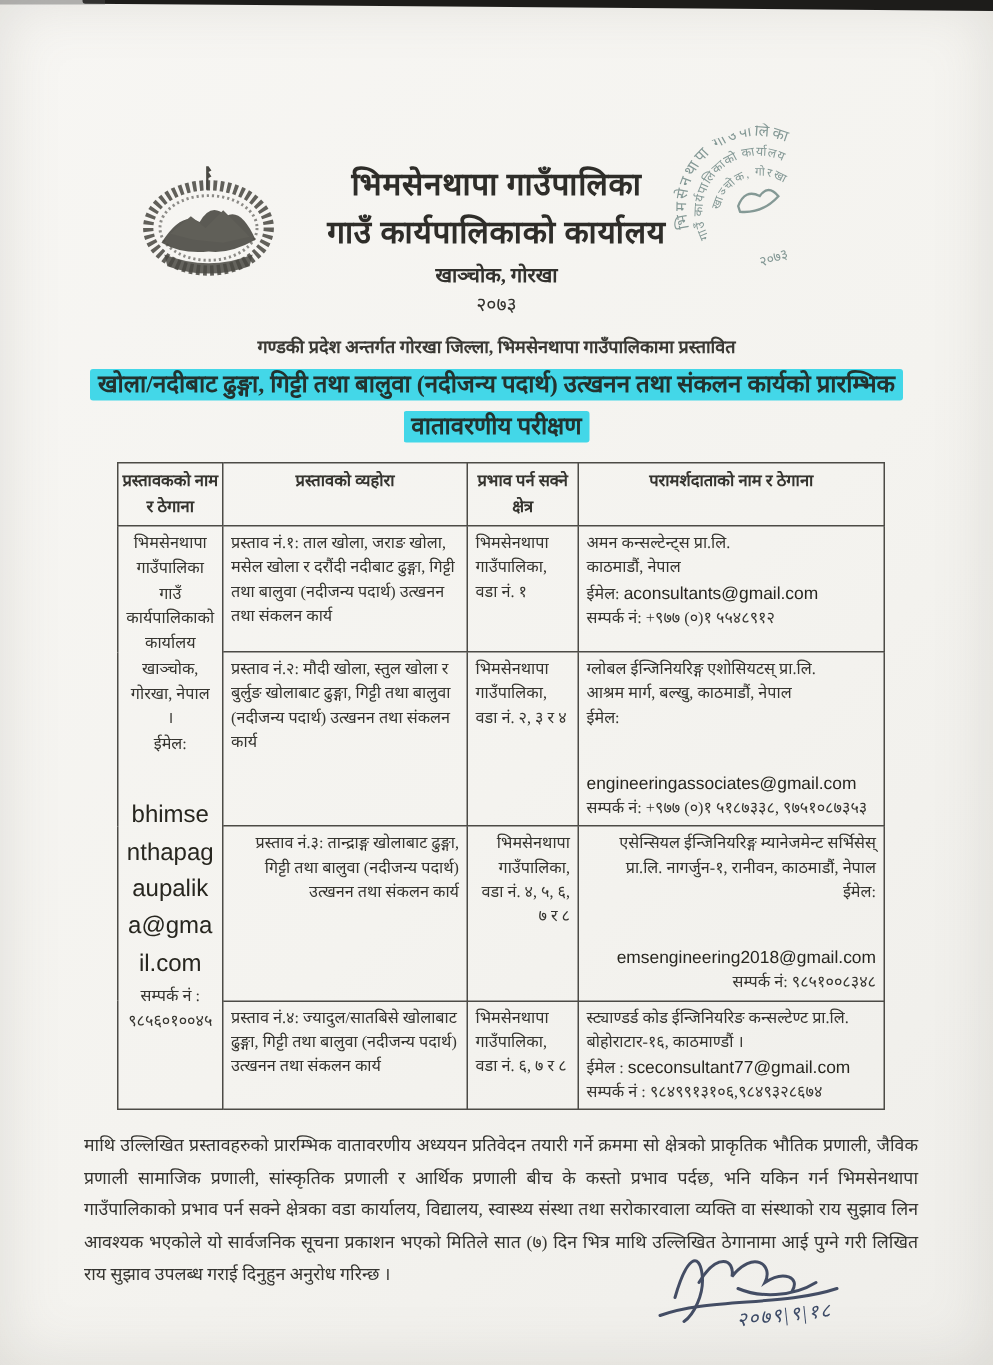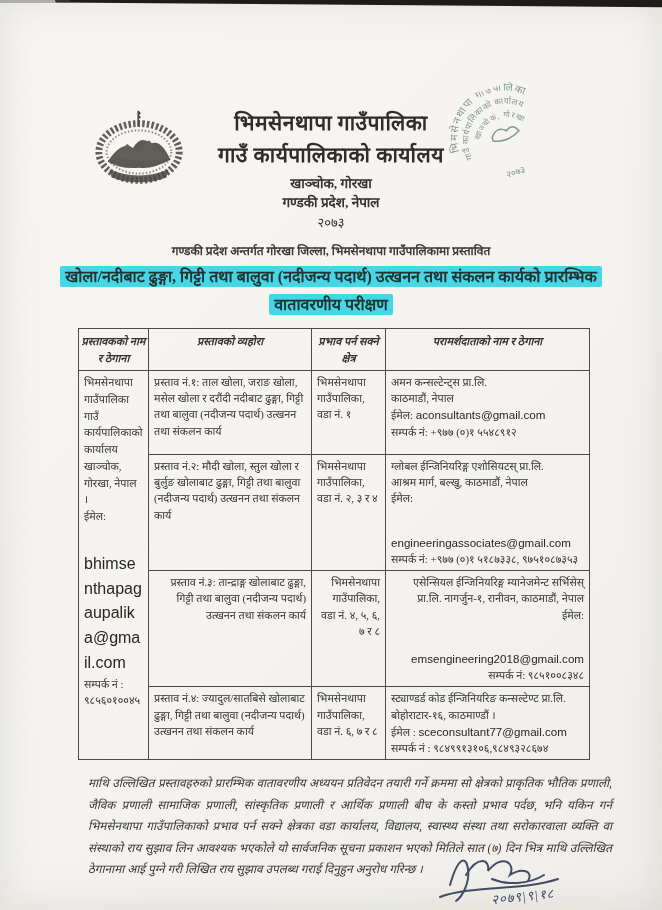--- a/index.html
+++ b/index.html
@@ -45,30 +45,30 @@
   .intro{margin:12px 60px 0 78px;font-size:11.8px;text-indent:8px;color:#353430;}
   
   table.notice{
     border-collapse:collapse;margin:8px 0 0 78px;width:511px;
     font-size:10.8px;line-height:1.5;color:#35342f;
     table-layout:fixed;
   }
   table.notice th,table.notice td{
     border:1.2px solid #4c4b46;padding:3px 5px;vertical-align:top;
   }
-  table.notice th{font-weight:bold;text-align:center;font-size:11px;padding:4px 2px;font-style:italic;}
+  table.notice th{font-weight:bold;text-align:center;font-size:11px;padding:4px 2px;}
   col.c1{width:70px;}col.c2{width:163px;}col.c3{width:74px;}col.c4{width:204px;}
-  td.proposer{line-height:1.55;padding-top:8px;}
+  td.proposer{text-align:center;line-height:1.55;padding-top:8px;}
   .latin{font-family:"Liberation Sans","DejaVu Sans",sans-serif;margin-top:27px;}
   .p-email{font-size:16px;word-break:break-all;display:block;color:#27261f;}
   .c-email{font-size:11.6px;word-break:break-all;color:#27261f;}
   .cell-mail-line{display:block;}
   tr.r1{height:84px;}tr.r2{height:92px;}tr.r3{height:86px;text-align:right;}tr.r4{height:62px;}
   
-  .closing{margin:13px 50px 0 88px;font-size:11.8px;line-height:1.82;text-align:justify;color:#353430;font-style:italic;}
+  .closing{margin:13px 50px 0 56px;font-size:11.8px;line-height:1.82;text-align:justify;color:#353430;}
   .sig-zone{position:relative;height:58px;}
   .signature-svg{position:absolute;right:90px;top:-36px;width:140px;height:72px;}
   .hand-date{
     position:absolute;right:108px;top:6px;font-size:13px;color:#3c4a66;
     transform:rotate(-6deg);font-style:italic;letter-spacing:1px;
   }
 </style>
 </head>
 <body>
 
@@ -107,21 +107,20 @@
       </text>
       <text x="60" y="92" font-size="9.5" text-anchor="middle">२०७३</text>
       <path d="M48 48 Q56 38 64 46 Q72 40 76 50 Q62 58 48 52 Z" fill="none" stroke="#67817e" stroke-width="1.6"></path>
     </g>
   </svg>
 
   <div class="header-text">
     <div class="h-line1">भिमसेनथापा गाउँपालिका</div>
     <div class="h-line2">गाउँ कार्यपालिकाको कार्यालय</div>
     <div class="h-line3">खाञ्चोक, गोरखा</div>
-    <div class="h-line4">गण्डकी प्रदेश, नेपाल</div>
     <div class="h-line5">२०७३</div>
   </div>
 
   <div class="subtitle">गण्डकी प्रदेश अन्तर्गत गोरखा जिल्ला, भिमसेनथापा गाउँपालिकामा प्रस्तावित</div>
   <div class="hl-wrap">
     <span class="hl">खोला/नदीबाट ढुङ्गा, गिट्टी तथा बालुवा (नदीजन्य पदार्थ) उत्खनन तथा संकलन कार्यको प्रारम्भिक वातावरणीय परीक्षण</span><br>
   </div>
 
   <table class="notice">
     <colgroup>

